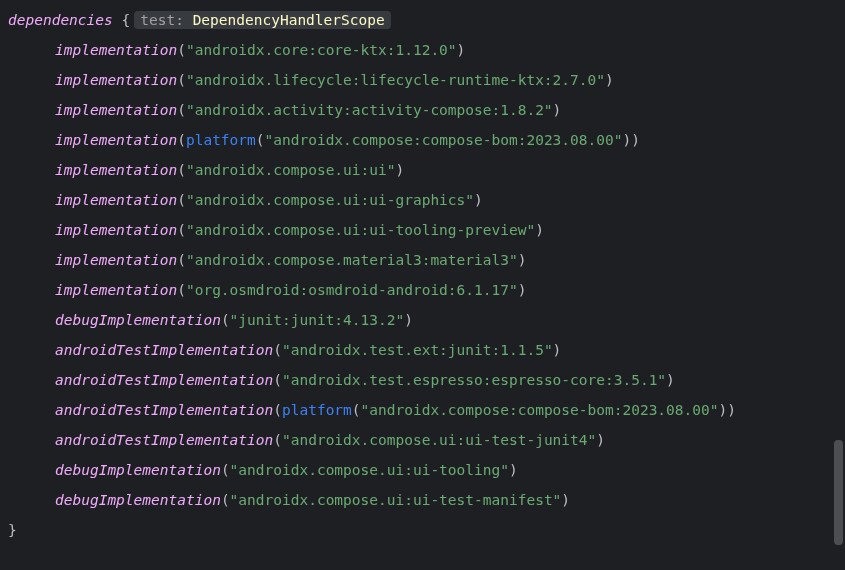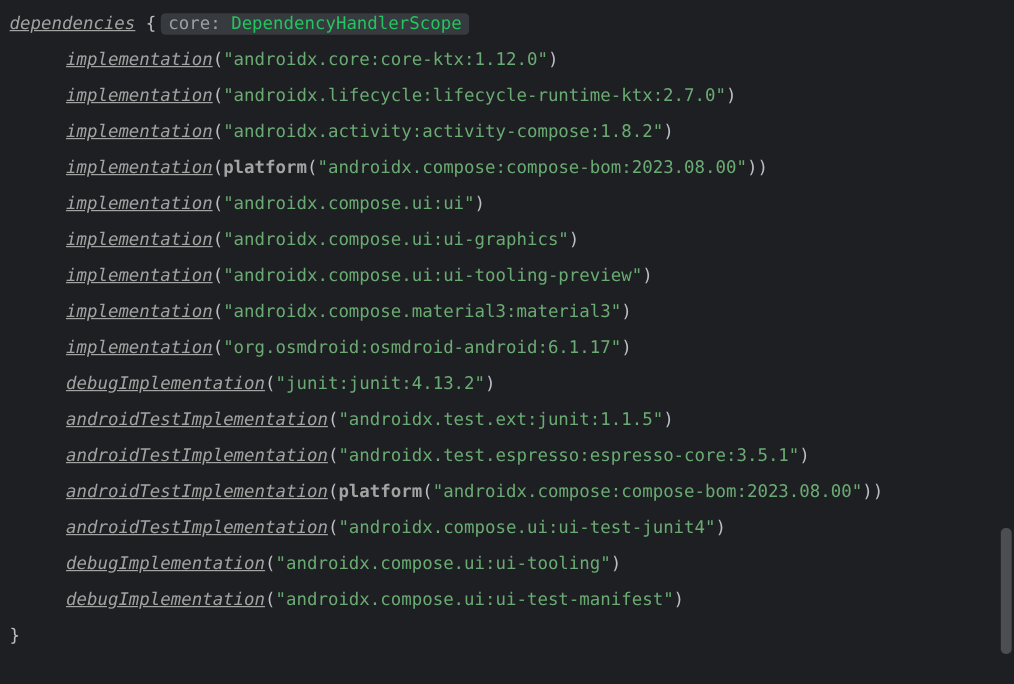--- a/index.html
+++ b/index.html
@@ -22,65 +22,63 @@
     }
     .line {
       display: block;
       white-space: pre;
     }
     .indent {
       display: inline-block;
       width: 47px;
     }
     .fn-name {
-      color: #a3a3a3;
+      color: #f0abfc;
       font-style: italic;
-      text-decoration: underline;
     }
     .keyword-this {
       color: #a0a0a0;
     }
     .type-hint {
-      color: #22c55e;
+      color: #fef9c3;
     }
     .hint-box {
       background-color: #373a3e;
       padding: 1px 6px;
       border-radius: 4px;
       margin-left: 4px;
     }
     .brace {
       color: #bcbec4;
     }
     .paren {
       color: #bcbec4;
     }
     .string {
       color: #6aab73;
     }
     .platform {
-      color: #a3a3a3;
-      font-weight: bold;
+      color: #3b82f6;
     }
     .scrollbar-track {
       position: fixed;
       right: 2px;
       top: 440px;
       width: 9px;
       height: 105px;
       background-color: #4d4e51;
       border-radius: 4px;
     }
   </style>
 </head>
 <body>
 
 <div class="code-area">
 
-  <span class="line"><span class="fn-name">dependencies</span> <span class="brace">{</span><span class="hint-box"><span class="keyword-this">core:</span> <span class="type-hint">DependencyHandlerScope</span></span></span>
+  <span class="line"><span class="fn-name">dependencies</span> <span class="brace">{</span><span class="hint-box"><span class="keyword-this">test:</span> <span class="type-hint">DependencyHandlerScope</span></span></span>
 
   <div id="lines">
       <span class="line"><span class="indent"></span><span class="fn-name">implementation</span><span class="paren">(</span><span class="string">"androidx.core:core-ktx:1.12.0"</span><span class="paren">)</span></span>
       <span class="line"><span class="indent"></span><span class="fn-name">implementation</span><span class="paren">(</span><span class="string">"androidx.lifecycle:lifecycle-runtime-ktx:2.7.0"</span><span class="paren">)</span></span>
       <span class="line"><span class="indent"></span><span class="fn-name">implementation</span><span class="paren">(</span><span class="string">"androidx.activity:activity-compose:1.8.2"</span><span class="paren">)</span></span>
       <span class="line"><span class="indent"></span><span class="fn-name">implementation</span><span class="paren">(</span><span class="platform">platform</span><span class="paren">(</span><span class="string">"androidx.compose:compose-bom:2023.08.00"</span><span class="paren">)</span><span class="paren">)</span></span>
       <span class="line"><span class="indent"></span><span class="fn-name">implementation</span><span class="paren">(</span><span class="string">"androidx.compose.ui:ui"</span><span class="paren">)</span></span>
       <span class="line"><span class="indent"></span><span class="fn-name">implementation</span><span class="paren">(</span><span class="string">"androidx.compose.ui:ui-graphics"</span><span class="paren">)</span></span>
       <span class="line"><span class="indent"></span><span class="fn-name">implementation</span><span class="paren">(</span><span class="string">"androidx.compose.ui:ui-tooling-preview"</span><span class="paren">)</span></span>
       <span class="line"><span class="indent"></span><span class="fn-name">implementation</span><span class="paren">(</span><span class="string">"androidx.compose.material3:material3"</span><span class="paren">)</span></span>

